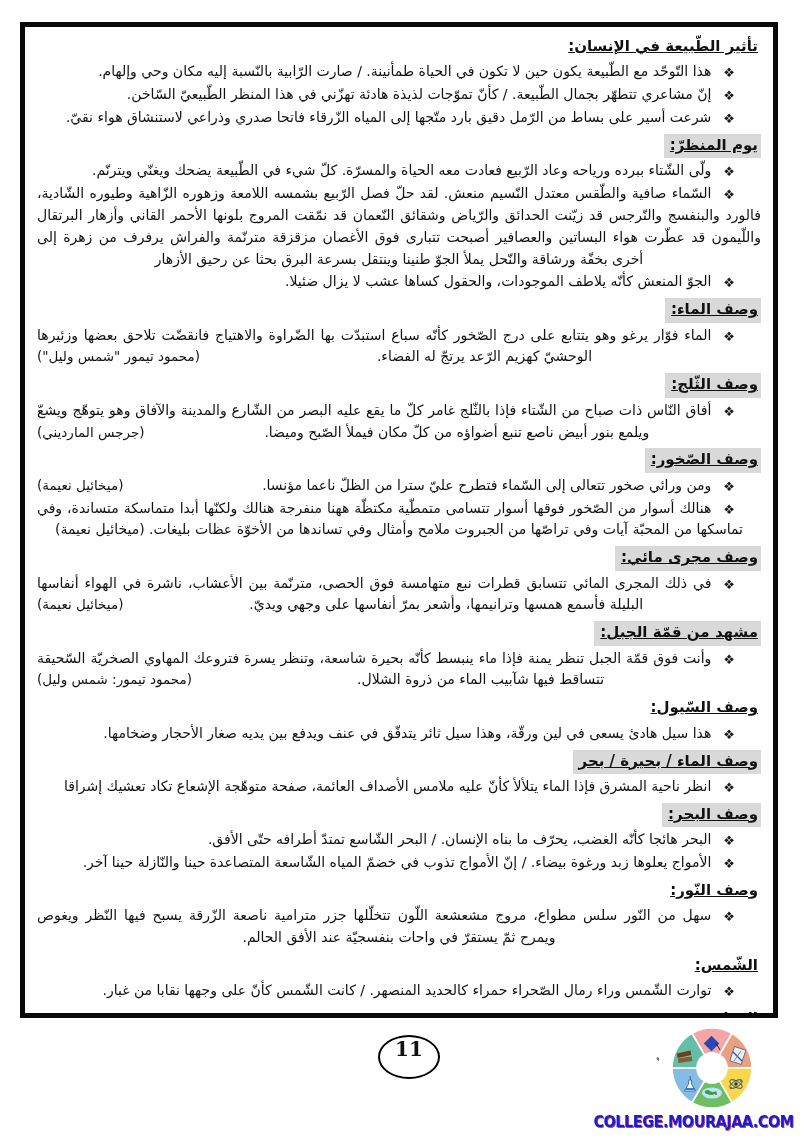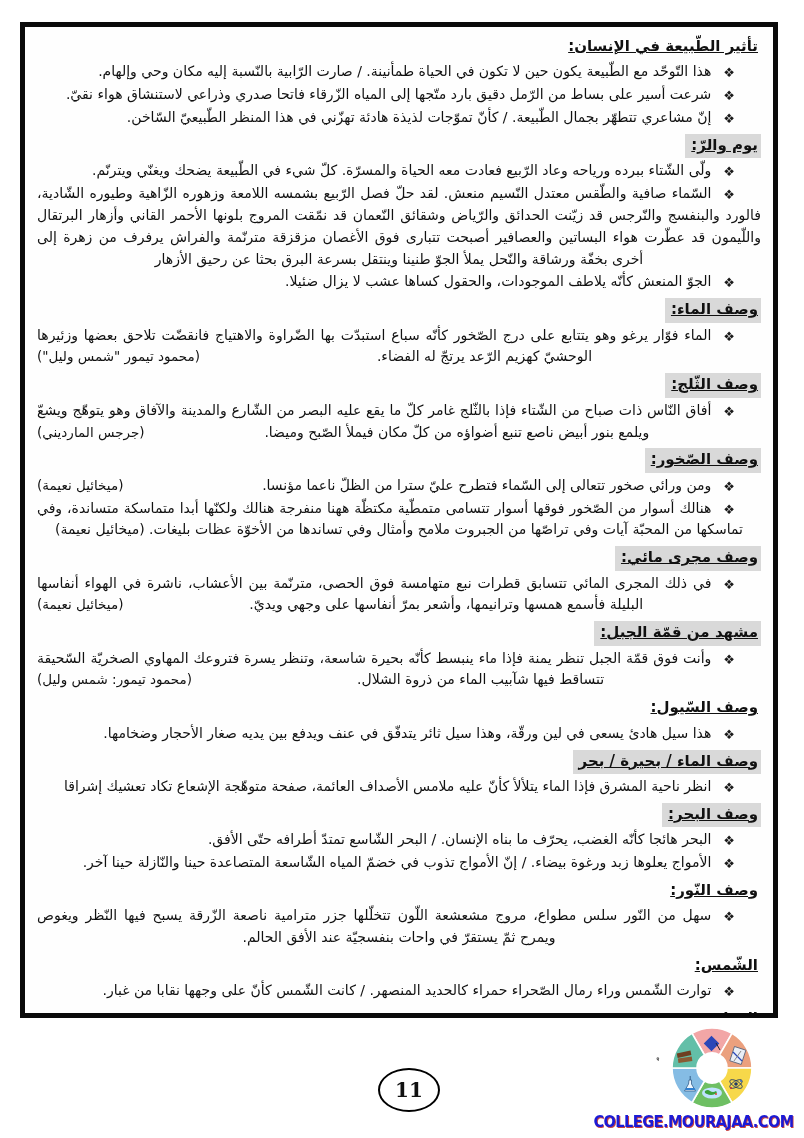--- a/index.html
+++ b/index.html
@@ -40,23 +40,23 @@
     transform:translateY(1px);
   }
   .attr{
     float:left;
     font-size:13.5px;
     text-align:left;
     padding-right:8px;
   }
   
   .page-badge{
-    position:absolute;left:378px;top:1068px;width:58px;height:40px;
+    position:absolute;left:378px;top:1035px;width:58px;height:40px;
     background:#fff;border:2.5px solid #000;border-radius:50%;
-    display:flex;align-items:center;justify-content:center;
+    display:flex;align-items:flex-start;justify-content:center;
     font-family:"DejaVu Serif",serif;font-weight:bold;font-size:20px;
     z-index:4;
   }
   
   .logo-wrap{position:absolute;left:632px;top:1012px;width:160px;height:110px;z-index:5;}
   .site-url{
     position:absolute;left:596px;top:1112px;width:208px;z-index:5;
     text-align:center;font-weight:bold;font-size:16px;
     letter-spacing:-0.5px;transform:scaleX(0.9);
     text-shadow:1px 1px 0 rgba(190,30,30,0.85);
@@ -71,31 +71,31 @@
     <div id="sections-host">
   <div class="section">
     <div class="section-title">تأثير الطّبيعة في الإنسان:</div>
     <div>
 
   <div class="bullet">
     <span class="marker">❖</span><span>هذا التّوحّد مع الطّبيعة يكون حين لا تكون في الحياة طمأنينة. / صارت الرّابية بالنّسبة إليه مكان وحي وإلهام.</span>
   </div>
 
   <div class="bullet">
+    <span class="marker">❖</span><span>إنّ مشاعري تتطهّر بجمال الطّبيعة. / كأنّ تموّجات لذيذة هادئة تهزّني في هذا المنظر الطّبيعيّ السّاخن.</span>
+  </div>
+
+  <div class="bullet">
     <span class="marker">❖</span><span>شرعت أسير على بساط من الرّمل دقيق بارد متّجها إلى المياه الزّرقاء فاتحا صدري وذراعي لاستنشاق هواء نقيّ.</span>
   </div>
-
-  <div class="bullet">
-    <span class="marker">❖</span><span>إنّ مشاعري تتطهّر بجمال الطّبيعة. / كأنّ تموّجات لذيذة هادئة تهزّني في هذا المنظر الطّبيعيّ السّاخن.</span>
-  </div>
-</div>
-  </div>
-
-  <div class="section">
-    <div class="section-title shaded">يوم والرّ:</div>
+</div>
+  </div>
+
+  <div class="section">
+    <div class="section-title shaded">يوم المنظرّ:</div>
     <div>
   <div class="bullet">
     <span class="marker">❖</span><span>ولّى الشّتاء ببرده ورياحه وعاد الرّبيع فعادت معه الحياة والمسرّة. كلّ شيء في الطّبيعة يضحك ويغنّي ويترنّم.</span>
   </div>
 
   <div class="bullet center-last">
     <span class="marker">❖</span><span>السّماء صافية والطّقس معتدل النّسيم منعش. لقد حلّ فصل الرّبيع بشمسه اللامعة وزهوره الزّاهية وطيوره الشّادية، فالورد والبنفسج والنّرجس قد زيّنت الحدائق والرّياض وشقائق النّعمان قد نمّقت المروج بلونها الأحمر القاني وأزهار البرتقال واللّيمون قد عطّرت هواء البساتين والعصافير أصبحت تتبارى فوق الأغصان مزقزقة مترنّمة والفراش يرفرف من زهرة إلى أخرى بخفّة ورشاقة والنّحل يملأ الجوّ طنينا وينتقل بسرعة البرق بحثا عن رحيق الأزهار</span>
   </div>
 
   <div class="bullet">

